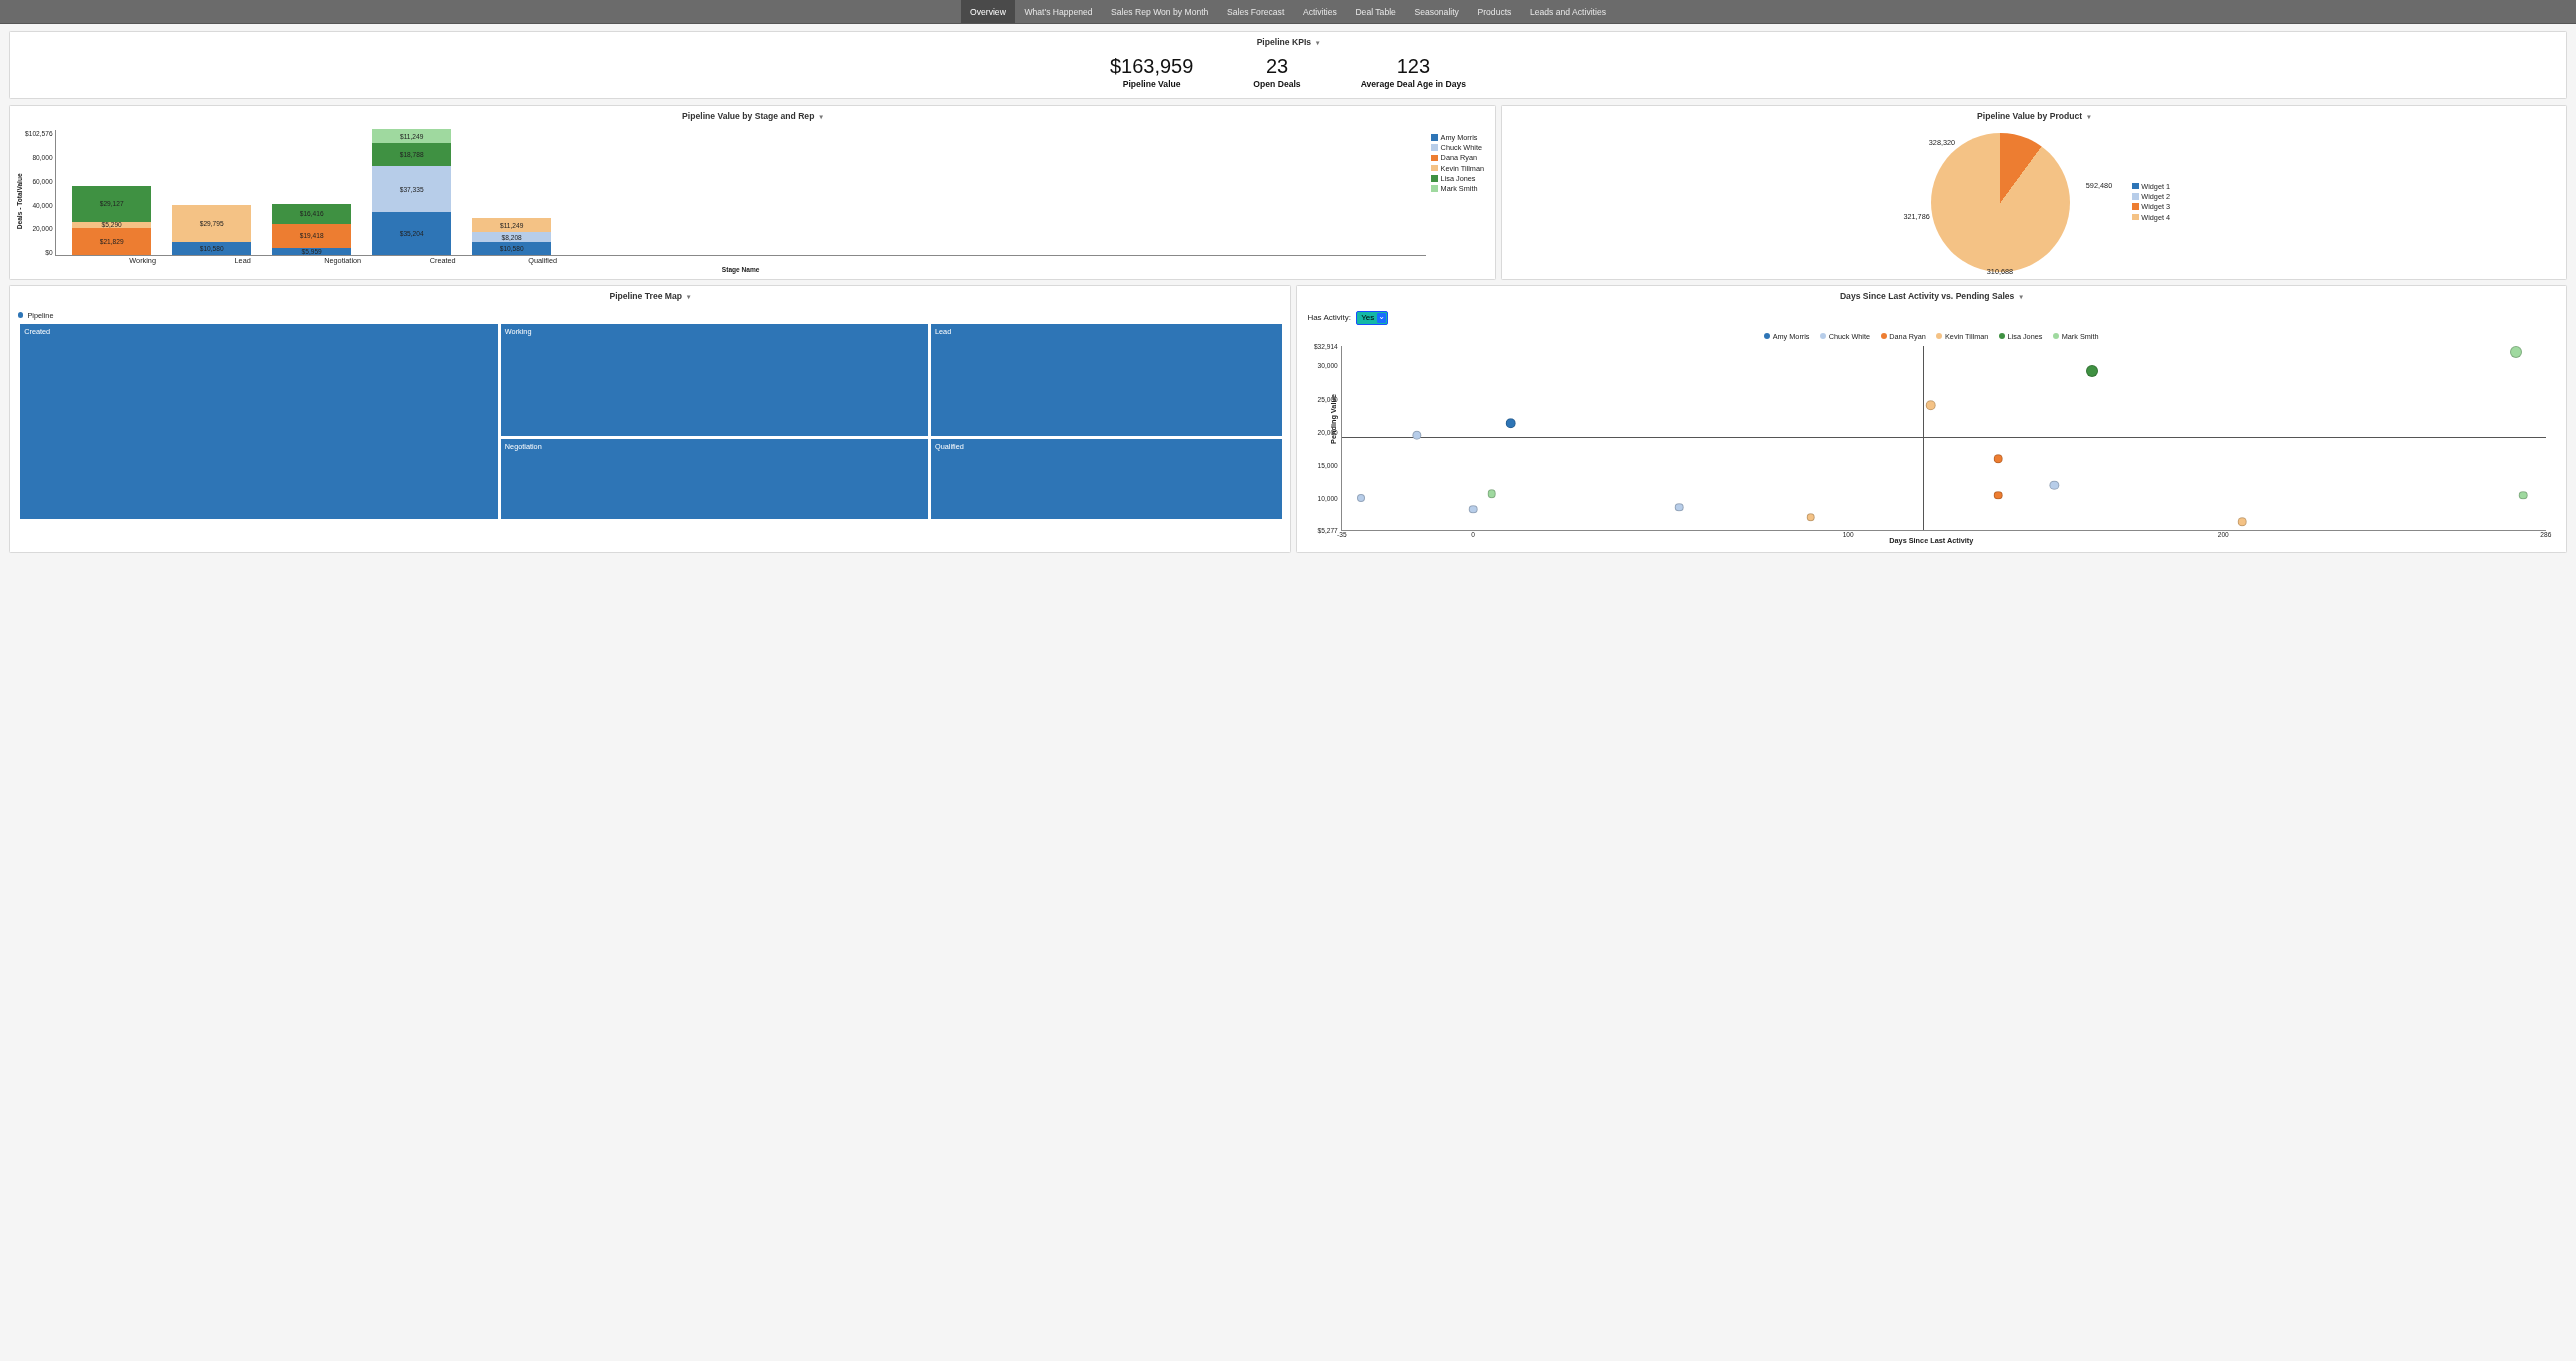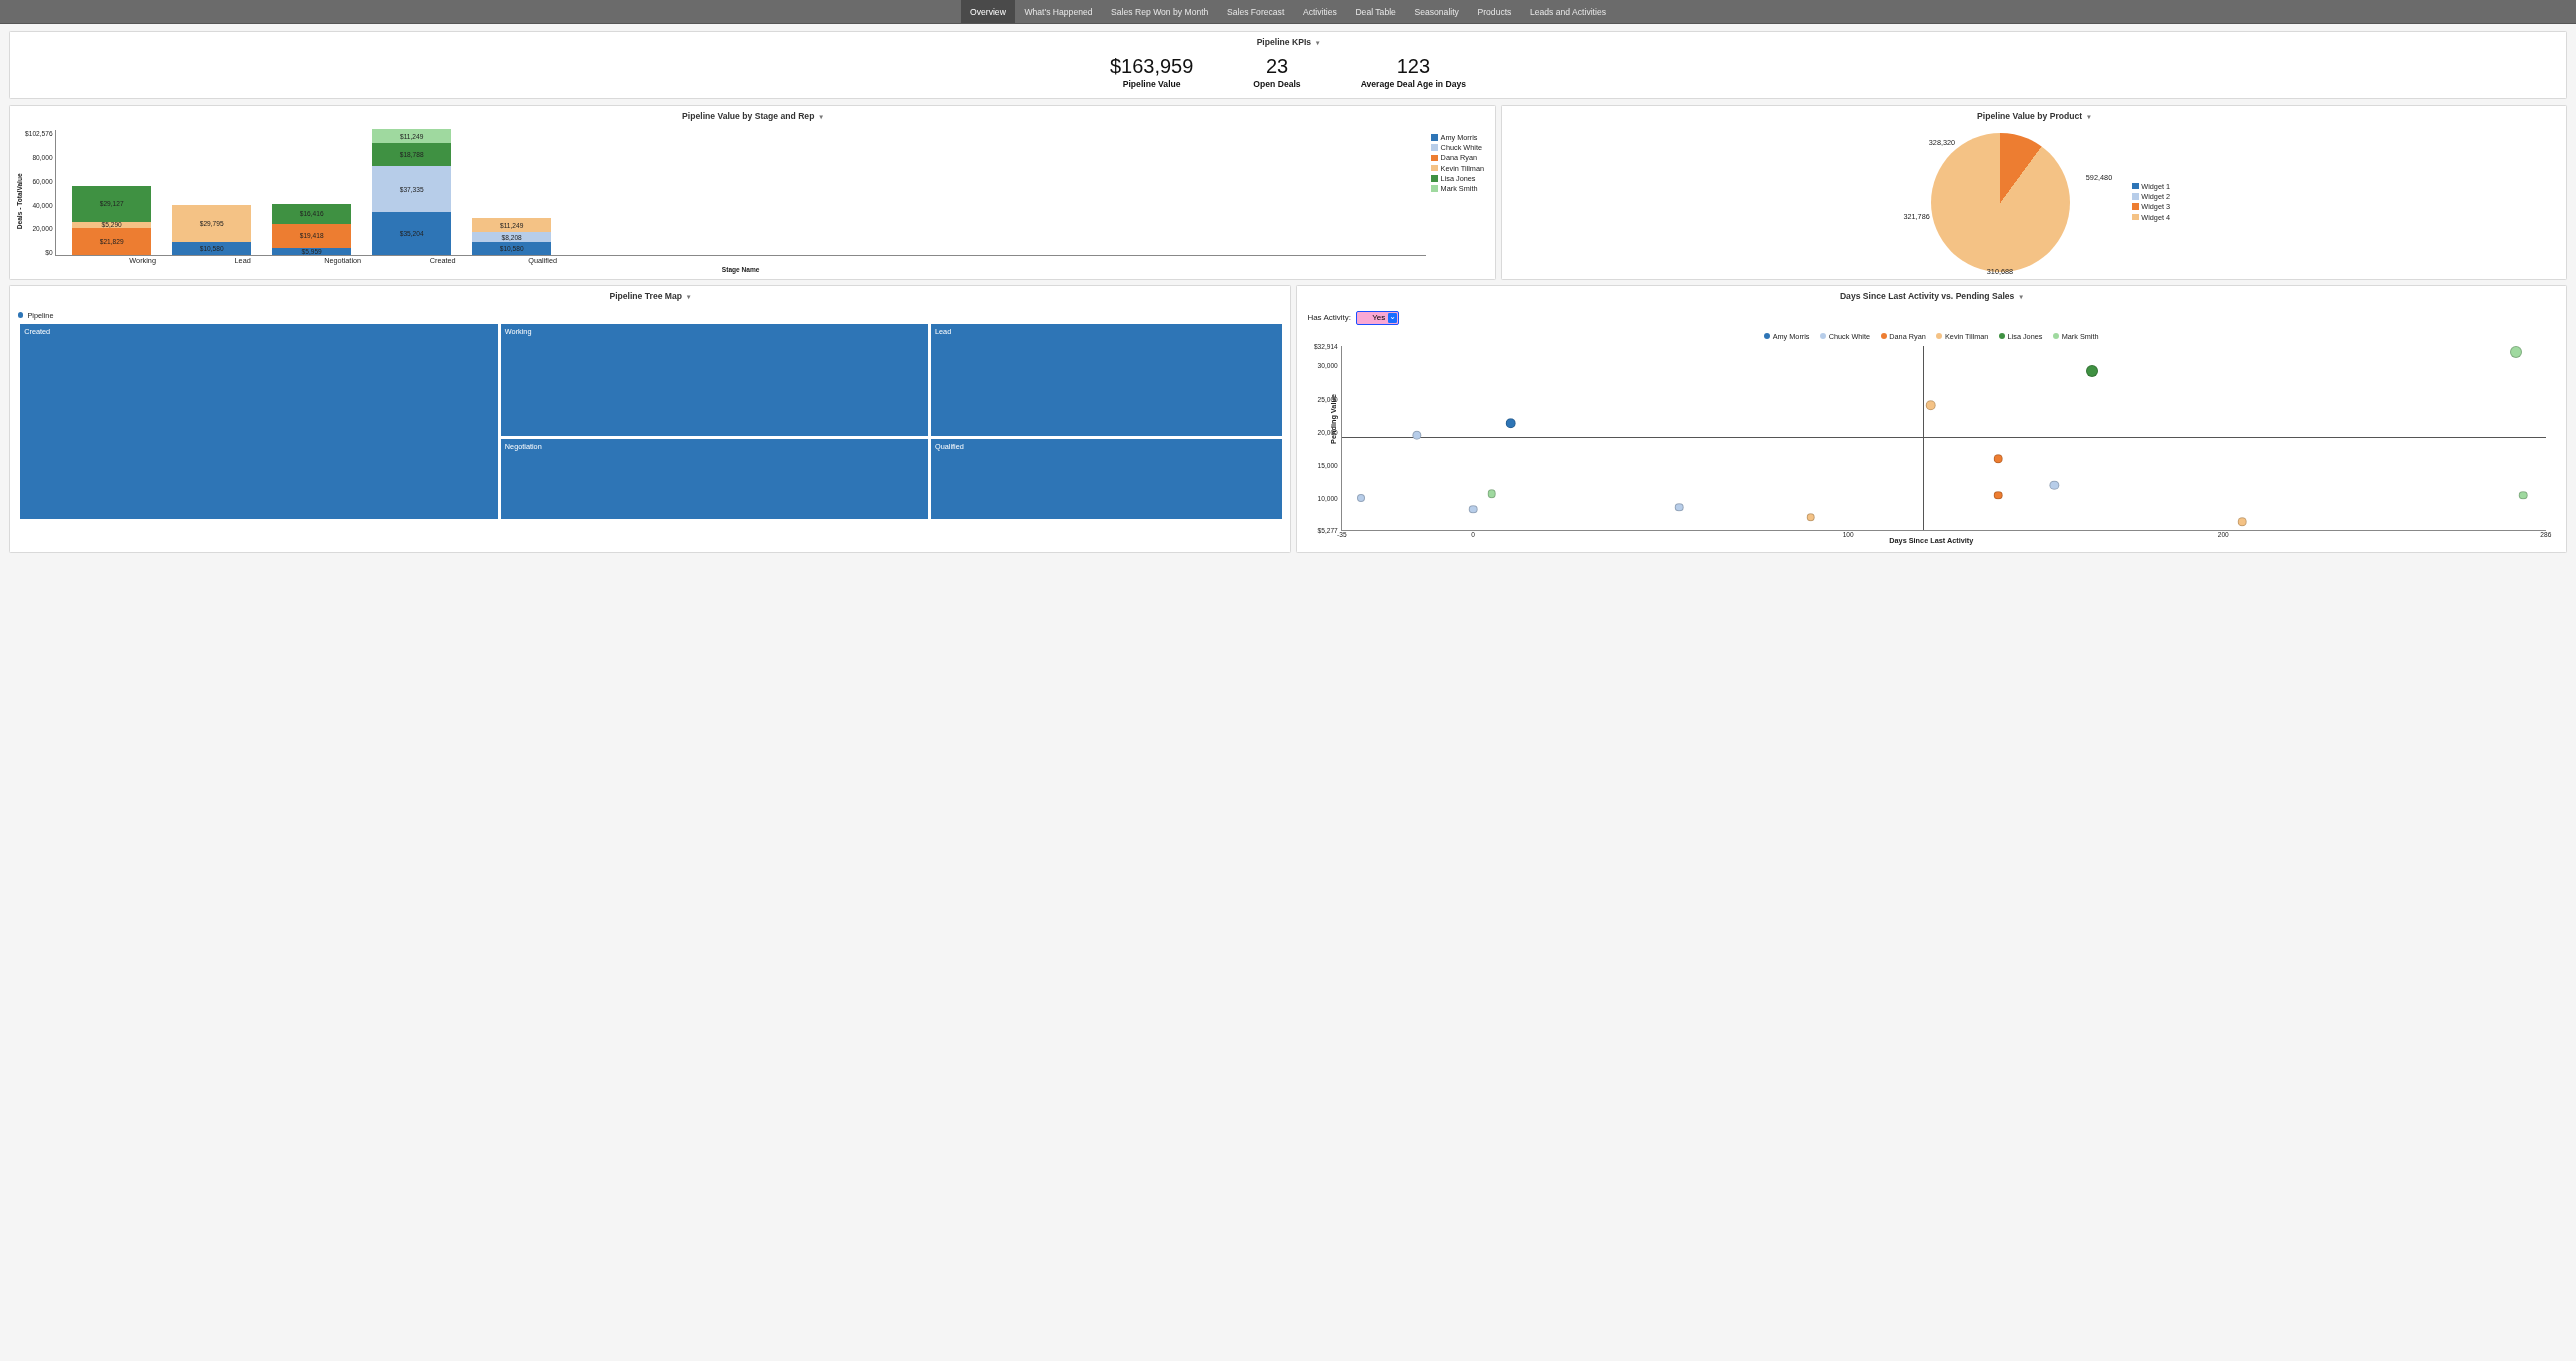--- a/index.html
+++ b/index.html
@@ -45,21 +45,21 @@
   .treemap { display:grid; gap:1.3px; background:#fff; height:198px; border:0.7px solid #fff;
     grid-template-columns: 38% 34% 28%;
     grid-template-rows: 58% 42%;
     grid-template-areas:
       "a b c"
       "a d e"; }
   .tm-cell { background:#2e75b6; color:#fff; font-size:7.3px; padding:2.6px 4px; border:0.7px solid #fff; }
 
   
   .scatter-card .controls { padding:4px 10.6px; font-size:8px; display:flex; align-items:center; gap:5.3px; }
-  .scatter-card select { font-size:8px; height:14.6px; border:0.7px solid #1a4fff; border-radius:2px; background:#f9a8d4; padding:0 12px 0 15px; appearance:none; -webkit-appearance:none; position:relative; }
+  .scatter-card select { font-size:8px; height:14.6px; border:0.7px solid #1a4fff; border-radius:2px; background:#14b8a6; padding:0 12px 0 4px; appearance:none; -webkit-appearance:none; position:relative; }
   .select-wrap { position:relative; display:inline-block; }
   .select-wrap::after { content:""; position:absolute; right:2px; top:2px; width:9.3px; height:10.6px; background:#1a6dff; border-radius:1.3px; pointer-events:none; }
   .select-wrap::before { content:"⌄"; position:absolute; right:3.3px; top:1.3px; color:#fff; font-size:8px; z-index:2; pointer-events:none; }
   .scatter-legend { display:flex; justify-content:center; gap:10.6px; font-size:7.3px; padding:2.6px 0; }
   .scatter-legend span { display:flex; align-items:center; }
   .dot { width:6px; height:6px; border-radius:50%; margin-right:2.6px; display:inline-block; }
 
   .scatter-plot { position:relative; margin:2.6px 20px 5.3px 44px; height:185px; border-left:0.7px solid #888; border-bottom:0.7px solid #888; }
   .scatter-plot .pt { position:absolute; border-radius:50%; transform:translate(-50%,50%); border:0.7px solid rgba(0,0,0,.2); }
   .scatter-plot .gl { position:absolute; background:#555; }
@@ -200,21 +200,21 @@
     </div>
 
     <div class="card" style="flex:1;">
       <div class="card-title">
         <span>Pipeline Value by Product</span>
         <span class="caret">▾</span>
       </div>
       <div class="pie-wrap">
         <div style="position:relative; width:238px; height:139px;">
           <div class="pie" id="pie" style="position: absolute; left: 50px; top: 0px; background: conic-gradient(rgb(46, 117, 182) -247.682deg, rgb(46, 117, 182) -110.364deg, rgb(183, 205, 233) -110.364deg, rgb(183, 205, 233) -38.3559deg, rgb(237, 125, 49) -38.3559deg, rgb(237, 125, 49) 36.224deg, rgb(244, 194, 133) 36.224deg, rgb(244, 194, 133) 112.318deg);"></div>
-          <div class="pie-label" style="right:6.6px; top:40px;">592,480</div>
+          <div class="pie-label" style="right:6.6px; top:48px;">592,480</div>
           <div class="pie-label" style="left:98px; bottom:-4px;">310,688</div>
           <div class="pie-label" style="left:14.6px; top:79px;">321,786</div>
           <div class="pie-label" style="left:40px; top:5.3px;">328,320</div>
         </div>
         <div class="legend-v" id="pie-legend">
             <div>
               <span class="sw c-w1"></span>
               <span>Widget 1</span>
             </div>
             <div>

